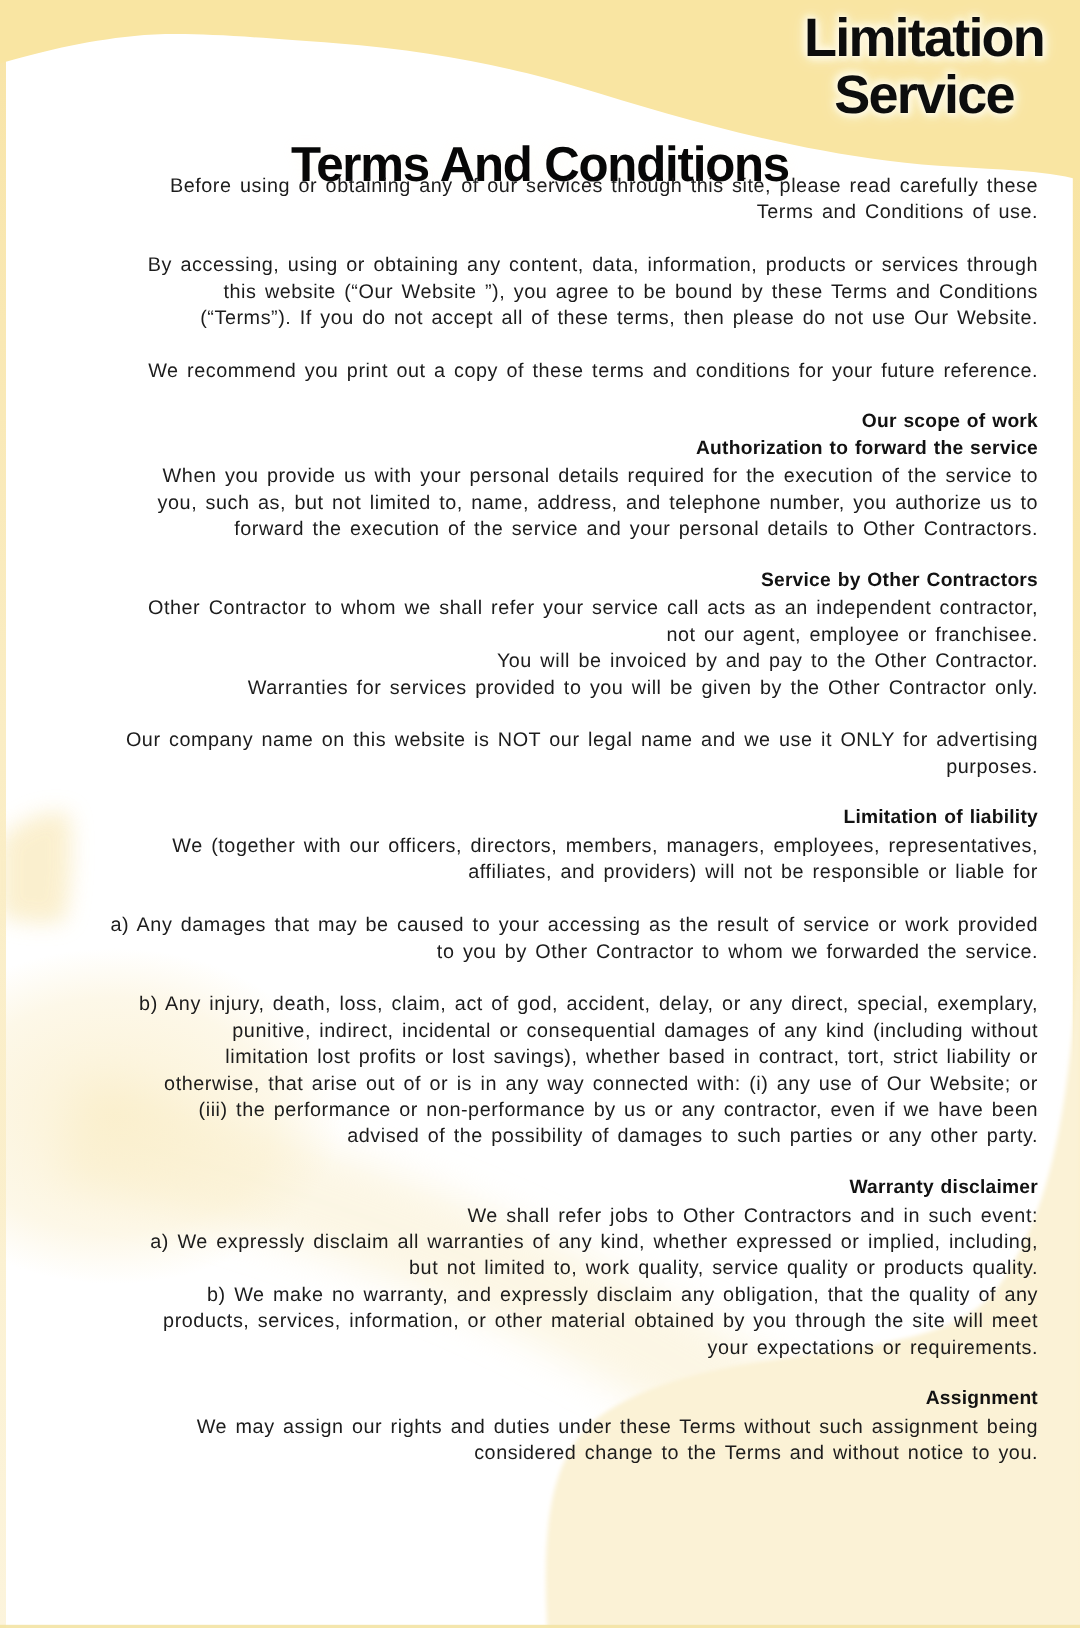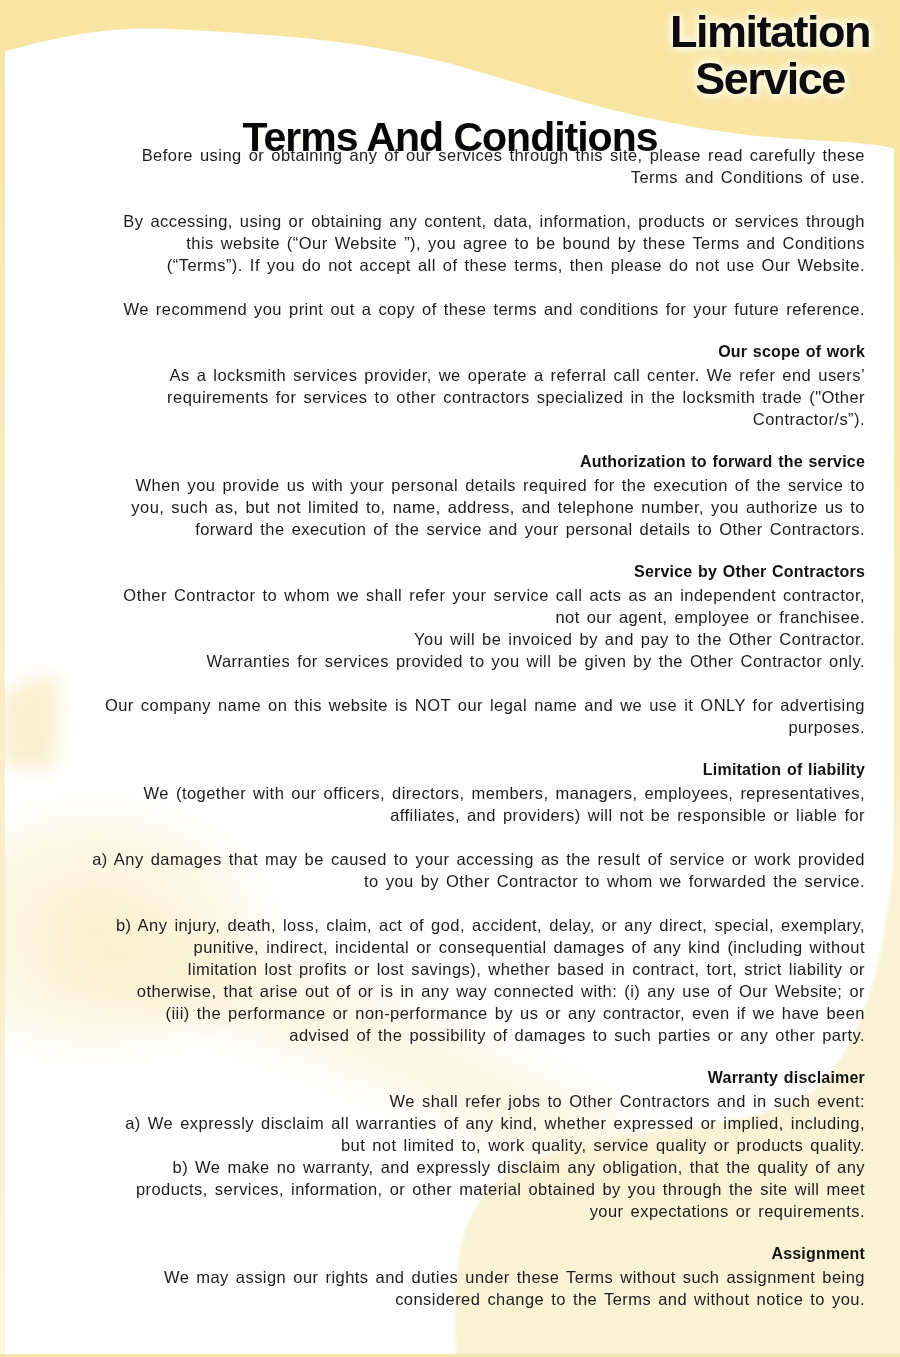--- a/index.html
+++ b/index.html
@@ -100,23 +100,20 @@
 
 <div class="content">
   <p>Before using or obtaining any of our services through this site, please read carefully these
 Terms and Conditions of use.</p>
   <p>By accessing, using or obtaining any content, data, information, products or services through
 this website (“Our Website ”), you agree to be bound by these Terms and Conditions
 (“Terms”). If you do not accept all of these terms, then please do not use Our Website.</p>
   <p>We recommend you print out a copy of these terms and conditions for your future reference.</p>
 
   <h2>Our scope of work</h2>
-  <p>As a locksmith services provider, we operate a referral call center. We refer end users’
-requirements for services to other contractors specialized in the locksmith trade ("Other
-Contractor/s”).</p>
 
   <h2>Authorization to forward the service</h2>
   <p>When you provide us with your personal details required for the execution of the service to
 you, such as, but not limited to, name, address, and telephone number, you authorize us to
 forward the execution of the service and your personal details to Other Contractors.</p>
 
   <h2>Service by Other Contractors</h2>
   <p>Other Contractor to whom we shall refer your service call acts as an independent contractor,
 not our agent, employee or franchisee.
 You will be invoiced by and pay to the Other Contractor.

